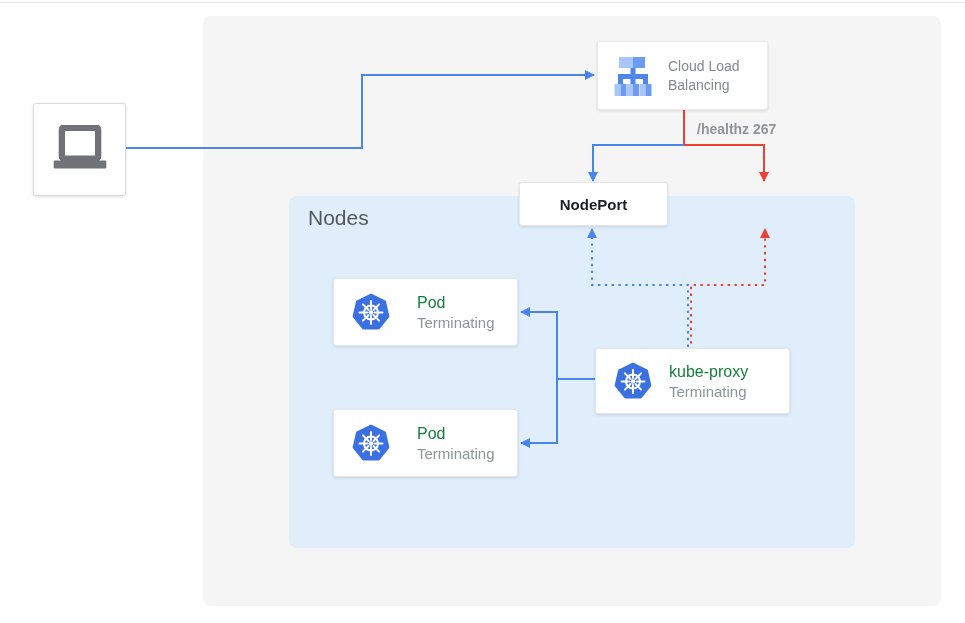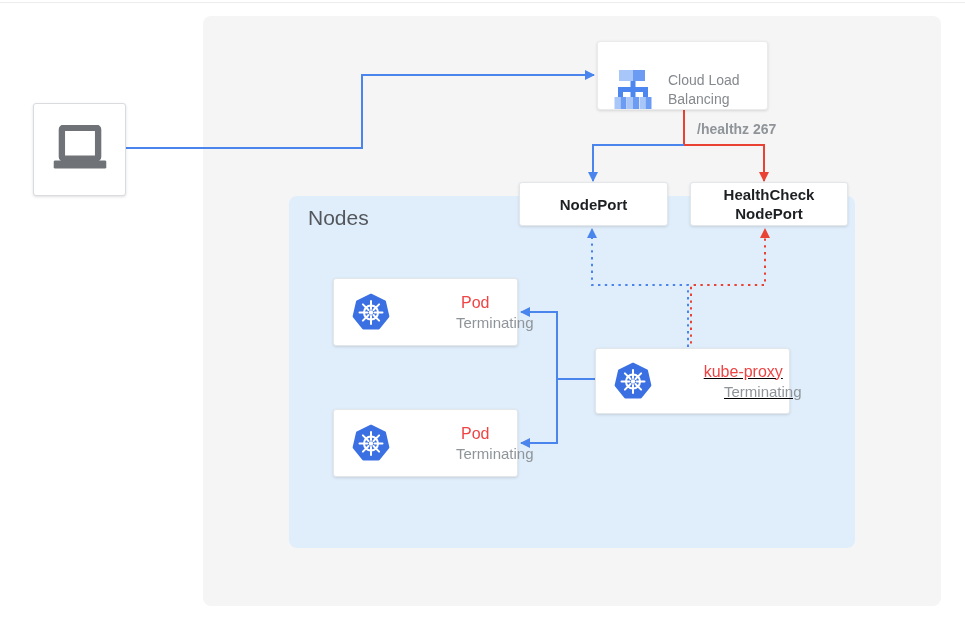--- a/index.html
+++ b/index.html
@@ -22,34 +22,34 @@
   .line-blue{stroke:var(--blue);stroke-width:2;fill:none;}
   .line-red{stroke:var(--red);stroke-width:2;fill:none;}
   .dotted{stroke-dasharray:2.4 4.4;}
   .head-blue{fill:var(--blue);}
   .head-red{fill:var(--red);}
   .box{position:absolute;background:#fff;border:1px solid #e4e7ea;border-radius:3px;
     box-shadow:0 1px 3px rgba(0,0,0,.13);z-index:3;box-sizing:border-box;}
   .client-box{left:33px;top:103px;width:93px;height:93px;display:flex;
     align-items:center;justify-content:center;border-color:#d9dbde;}
   .clb-box{left:597px;top:41px;width:171px;height:69px;display:flex;
-    align-items:flex-end;padding-left:13px;gap:13px;border-color:#ebebeb;}
+    align-items:center;padding-left:13px;gap:13px;border-color:#ebebeb;}
   .clb-label{font-size:14px;line-height:19px;color:#85898e;width:100px;}
   .healthz-label{position:absolute;left:697px;top:121px;font-size:14px;font-weight:700;
     color:var(--text-gray);z-index:4;}
   .port-box{display:flex;align-items:center;justify-content:center;text-align:center;
     font-size:15px;font-weight:700;color:var(--text-dark);line-height:19px;}
   .nodeport-box{left:519px;top:182px;width:149px;height:44px;}
   .healthcheck-box{left:690px;top:182px;width:158px;height:44px;}
   .svc-box{display:flex;align-items:center;padding-left:17px;}
   .pod1-box{left:333px;top:278px;width:185px;height:68px;gap:26px;}
   .pod2-box{left:333px;top:409px;width:185px;height:68px;gap:26px;}
-  .kubeproxy-box{left:595px;top:348px;width:195px;height:66px;gap:32px;text-decoration:underline;}
-  .svc-title{font-size:16px;color:#ef4444;line-height:21px;text-align:center;}
-  .svc-subtitle{font-size:15px;color:var(--text-gray);line-height:20px;margin-left:39px;}
+  .kubeproxy-box{left:595px;top:348px;width:195px;height:66px;gap:16px;}
+  .svc-title{font-size:16px;color:#15803d;line-height:21px;}
+  .svc-subtitle{font-size:15px;color:var(--text-gray);line-height:20px;}
   .icon-wrap{display:flex;align-items:center;justify-content:center;flex:none;}
 </style>
 </head>
 <body>
 
 <div id="root">
 
   <svg width="0" height="0" style="position:absolute" aria-hidden="true">
     <defs>
       <symbol id="k8s-icon" viewBox="0 0 40 40">
@@ -128,23 +128,20 @@
     </span>
     <div class="clb-label">Cloud Load Balancing</div>
   </div>
 
   <div class="healthz-label">/healthz 267</div>
 
   <div class="box port-box nodeport-box">
     <span>NodePort</span>
   </div>
 
-  <div class="box port-box healthcheck-box">
-    <span style="width:120px">HealthCheck NodePort</span>
-  </div>
 
   <div class="box svc-box pod1-box">
     <span class="icon-wrap">
       <svg width="40" height="40">
           <use href="#k8s-icon"></use>
         </svg>
     </span>
     <div>
       <div class="svc-title">Pod</div>
       <div class="svc-subtitle">Terminating</div>

